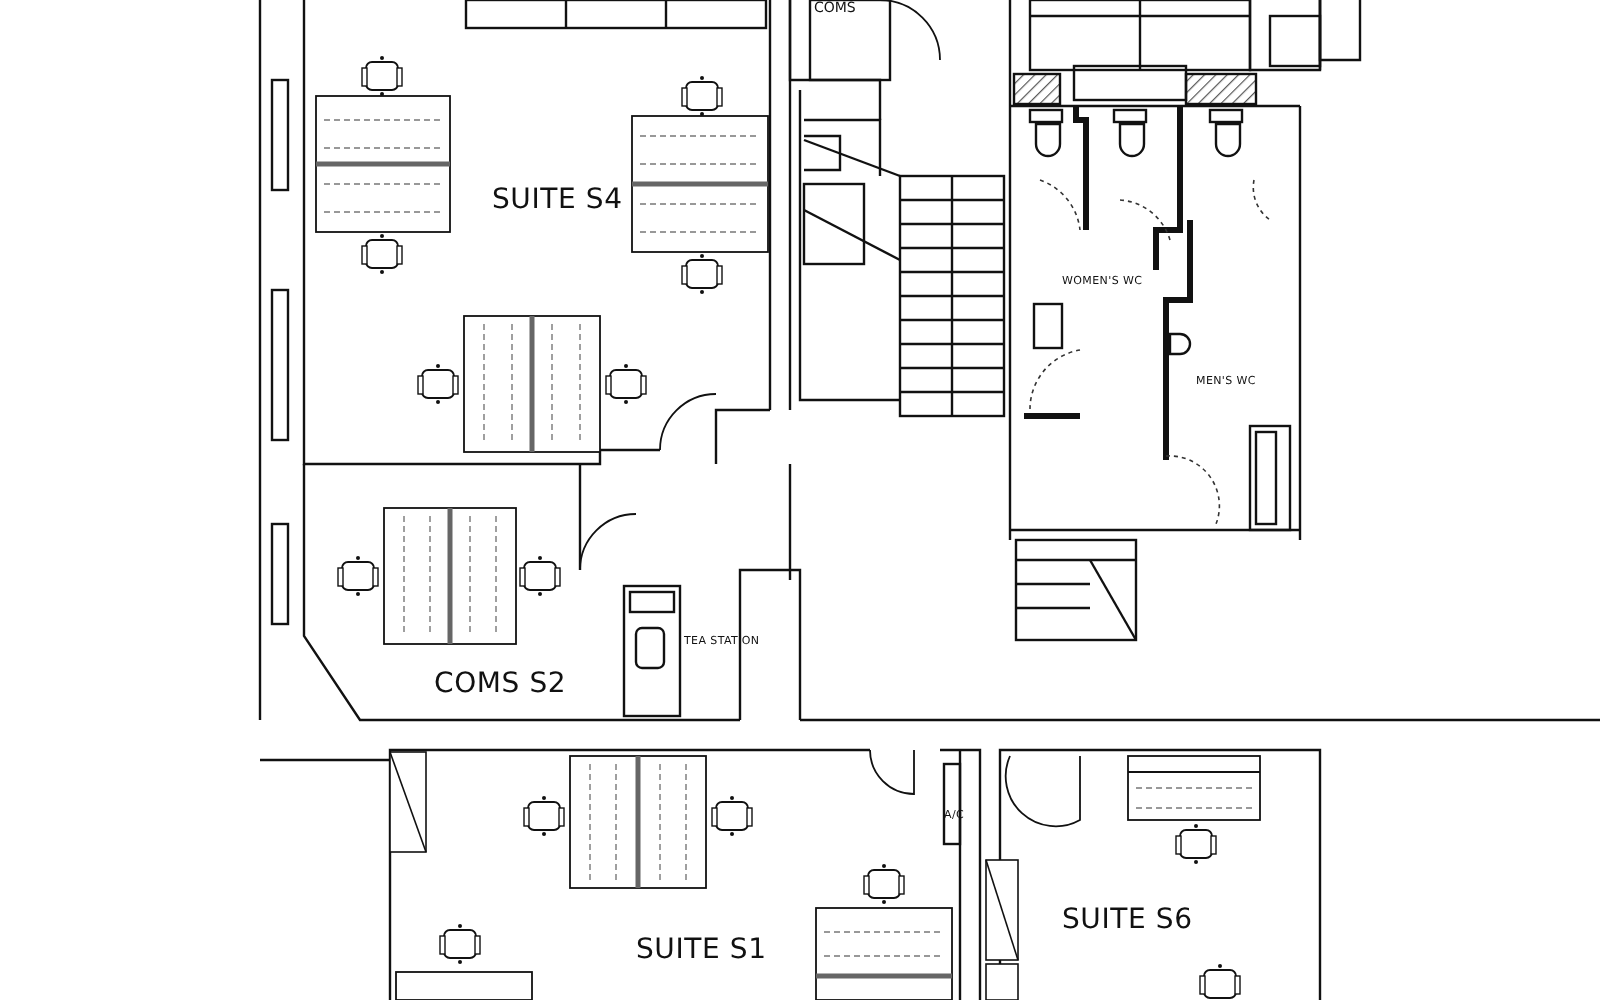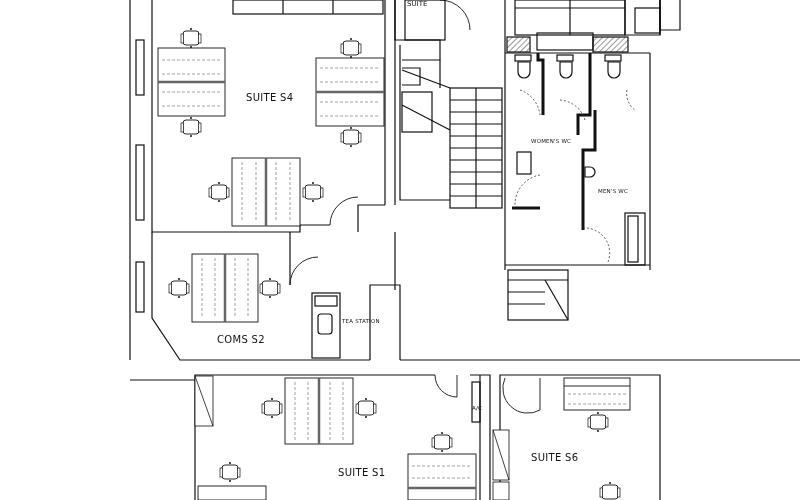--- a/index.html
+++ b/index.html
@@ -1,19 +1,19 @@
 <!DOCTYPE html>
 <html><head>
 <meta charset="utf-8">
 <style>
   html,body{margin:0;padding:0;background:#fff;}
   body{width:800px;height:500px;overflow:hidden;position:relative;font-family:"DejaVu Sans",sans-serif;}
   #plan{position:absolute;left:0;top:0;width:800px;height:500px;}
   .lbl{position:absolute;color:#111;font-family:"DejaVu Sans",sans-serif;white-space:nowrap;}
-  .room{font-size:10px;letter-spacing:0.3px;}
+  .room{font-size:14px;letter-spacing:0.3px;}
   .small{font-size:5.5px;letter-spacing:0.2px;}
   .coms{font-size:7px;}
 </style>
 </head>
 <body>
 
 <svg id="plan" viewBox="0 0 800 500" xmlns="http://www.w3.org/2000/svg">
   <defs>
     <pattern id="hatch" width="4" height="4" patternUnits="userSpaceOnUse" patternTransform="rotate(45)">
       <line x1="0" y1="0" x2="0" y2="4" stroke="#555" stroke-width="1.2"></line>
@@ -220,20 +220,20 @@
     <rect x="195" y="376" width="18" height="50"></rect>
     <line x1="195" y1="376" x2="213" y2="426"></line>
     <rect x="493" y="430" width="16" height="50"></rect>
     <line x1="493" y1="430" x2="509" y2="480"></line>
     <rect x="493" y="482" width="16" height="18"></rect>
   </g>
 </svg>
 
 <div class="lbl room" style="left:246px;top:92px;">SUITE S4</div>
 <div class="lbl room" style="left:217px;top:334px;">COMS S2</div>
-<div class="lbl room" style="left:318px;top:467px;margin-left:20px;">SUITE S1</div>
+<div class="lbl room" style="left:318px;top:467px;">SUITE S1</div>
 <div class="lbl room" style="left:531px;top:452px;">SUITE S6</div>
 
-<div class="lbl coms" style="left:407px;top:0px;">SUITE</div>
+<div class="lbl coms" style="left:407px;top:0px;">COMS</div>
 <div class="lbl small" style="left:531px;top:138px;">WOMEN'S WC</div>
 <div class="lbl small" style="left:598px;top:188px;">MEN'S WC</div>
 <div class="lbl small" style="left:342px;top:318px;">TEA STATION</div>
 <div class="lbl small" style="left:472px;top:405px;">A/C</div>
 
 </body></html>

